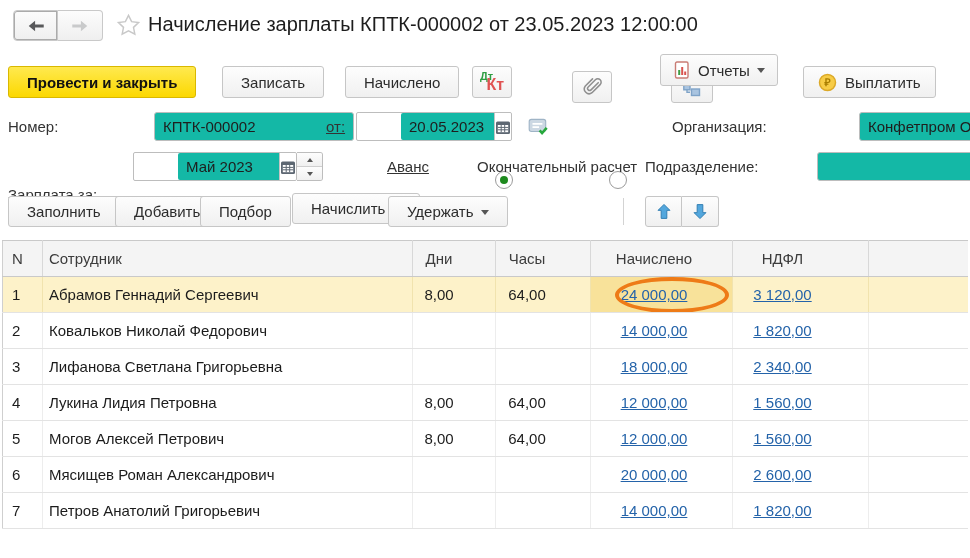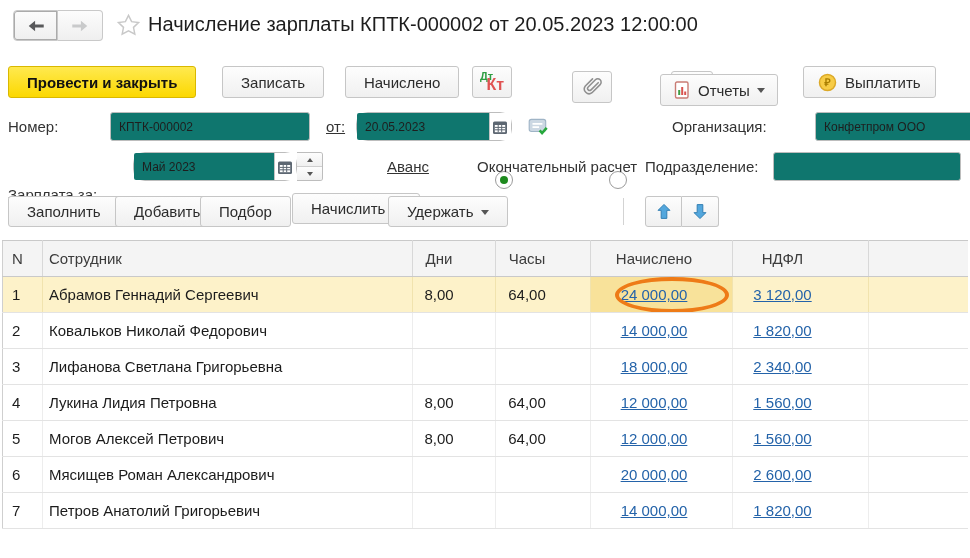--- a/index.html
+++ b/index.html
@@ -35,34 +35,34 @@
     border-color: #d9b800; background: linear-gradient(#ffe94f, #fcd801);
     font-weight: bold; color: #111;
   }
   .icon-btn { width: 40px; padding: 0; justify-content: center; position: relative; }
   .tb-post-close { left: 8px;   top: 66px; }
   .tb-write      { left: 222px; top: 66px; }
   .tb-post       { left: 345px; top: 66px; }
   .tb-dtkt       { left: 472px; top: 66px; }
   .tb-clip       { left: 528px; top: 66px; }
   .tb-struct     { left: 583px; top: 66px; width: 42px; }
-  .tb-reports    { left: 660px; top: 74px; padding: 0 12px; gap: 7px; }
+  .tb-reports    { left: 660px; top: 54px; padding: 0 12px; gap: 7px; }
   .tb-pay        { left: 803px; top: 66px; padding: 0 14px; gap: 8px; }
   .dt-txt { position: absolute; top: 3px;  left: 7px;  font-size: 11px; font-weight: bold; color: #2f9e43; }
   .kt-txt { position: absolute; bottom: 3px; right: 7px; font-size: 16px; font-weight: bold; color: #e05252; }
   .caret { width: 0; height: 0; border: 4px solid transparent; border-top: 5px solid #555; margin-top: 5px; }
 
   
   .lbl { color: #333; line-height: 29px; white-space: nowrap; }
   .txt-input {
     height: 29px; border: 1px solid #bdbdbd; border-radius: 3px;
-    padding: 0 8px; font-size: 12px; color: #1e1e1e; font-family: inherit;
-    background: #0f766e; outline: none; width: 100%;
-  }
-  .field-wrap { height: 29px; border: 1px solid #bdbdbd; border-radius: 12px; background: #fff; display: flex; }
+    padding: 0 8px; font-size: 15px; color: #1e1e1e; font-family: inherit;
+    background: #14b8a6; outline: none; width: 100%; margin-left: 44px;
+  }
+  .field-wrap { height: 29px; border: 1px solid #bdbdbd; border-radius: 2px; background: #fff; display: flex; }
   .field-wrap input { border: none; height: 27px; border-radius: 2px 0 0 2px; }
   .cal-btn {
     width: 26px; height: 27px; border-left: 1px solid #c4c4c4;
     display: flex; align-items: center; justify-content: center; cursor: pointer; background: #fff;
     border-radius: 0 2px 2px 0;
   }
   .lbl-number { left: 8px;   top: 112px; }
   .in-number  { left: 110px; top: 112px; width: 200px; }
   .lbl-date   { left: 326px; top: 112px; text-decoration: underline; }
   .wrap-date  { left: 356px; top: 112px; width: 156px; }
@@ -149,21 +149,21 @@
     <svg width="20" height="20" viewBox="0 0 22 22">
         <path d="M2.5 9.3H12V5.3L19 11l-7 5.7v-4H2.5z" fill="#c9cacb"></path>
       </svg>
   </div>
 </div>
 <div class="abs star">
   <svg width="27" height="27" viewBox="0 0 26 26">
       <path d="M13 3.2l3 6.1 6.7.9-4.9 4.6 1.3 6.6-6.1-3.3-6.1 3.3 1.3-6.6-4.9-4.6 6.7-.9z" fill="#fff" stroke="#c8c8c8" stroke-width="1.4"></path>
     </svg>
 </div>
-<div class="abs page-title">Начисление зарплаты КПТК-000002 от 20.05.2023 12:00:00</div>
+<div class="abs page-title">Начисление зарплаты КПТК-000002 от 23.05.2023 12:00:00</div>
 
 
 <button class="abs btn btn-primary tb-post-close">Провести и закрыть</button>
 <button class="abs btn tb-write">Записать</button>
 <button class="abs btn tb-post">Начислено</button>
 
 <button class="abs btn icon-btn tb-dtkt">
   <span class="dt-txt">Дт</span>
   <span class="kt-txt">Кт</span>
 </button>

